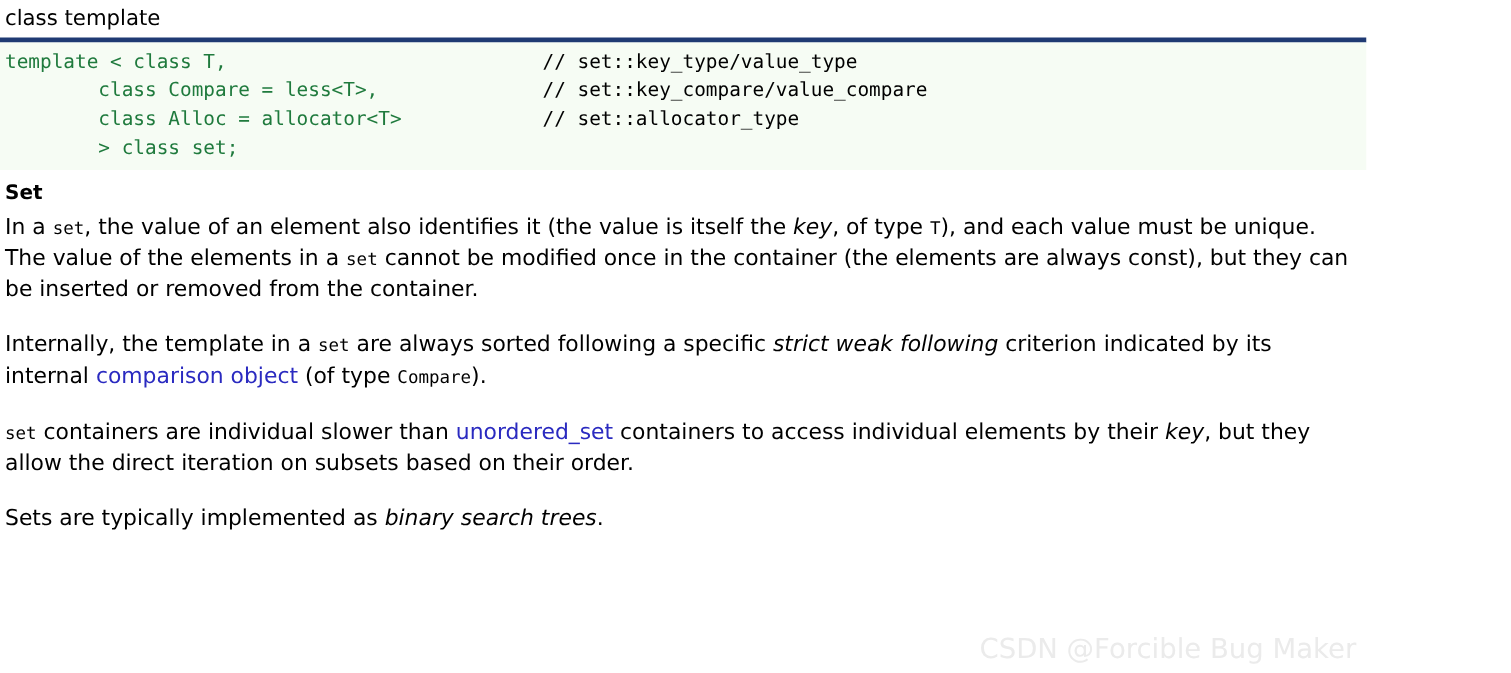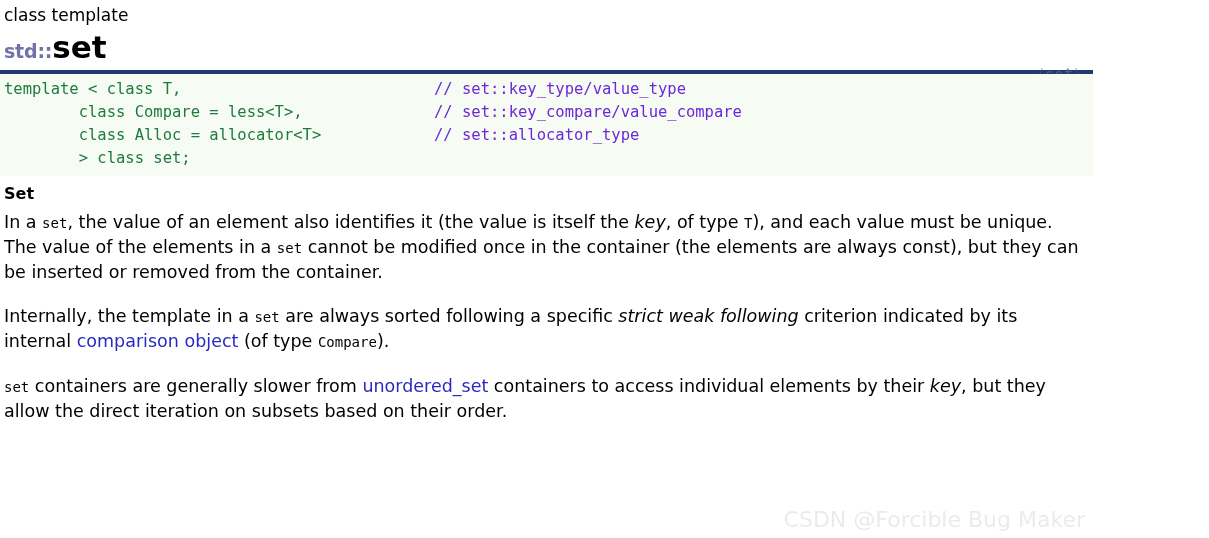--- a/index.html
+++ b/index.html
@@ -78,21 +78,21 @@
     background: #f6fcf4;
     font-family: "DejaVu Sans Mono", monospace;
     font-size: 15.5px;
     line-height: 23px;
     color: #1f7a3d;
     padding: 4px 0 6px 4px;
     white-space: pre;
     position: relative;
   }
   .codeblock .cmt {
-    color: #6d28d9;
+    color: #000000;
     text-align: center;
   }
   .code-line {
     display: block;
     height: 23px;
   }
   .code-col {
     display: inline-block;
   }
   .col-a { width: 430px; }
@@ -141,39 +141,36 @@
     pointer-events: none;
   }
 </style>
 </head>
 <body>
 
 <div class="page">
 
   <div class="header">
     <div class="kicker">class template</div>
-    <div class="title-row">
-      <div class="title"><span class="ns">std::</span><span class="name">set</span></div>
-      <div class="header-include">〈set〉</div>
-    </div>
   </div>
 
   <div class="rule"></div>
 
   <div class="codeblock"><span class="code-line"><span class="code-col col-a">template &lt; class T,</span><span class="cmt">// set::key_type/value_type</span></span><span class="code-line"><span class="code-col col-a">        class Compare = less&lt;T&gt;,</span><span class="cmt">// set::key_compare/value_compare</span></span><span class="code-line"><span class="code-col col-a">        class Alloc = allocator&lt;T&gt;</span><span class="cmt">// set::allocator_type</span></span><span class="code-line"><span class="code-col col-a">        &gt; class set;</span><span class="cmt"></span></span></div>
 
   <div class="content">
 
     <h2 class="sec">Set</h2>
 
 
     <p class="para"><span>In a </span><code>set</code><span>, the value of an element also identifies it (the value is itself the </span><em>key</em><span>, of type </span><code>T</code><span>), and each value must be unique. The value of the elements in a </span><code>set</code><span> cannot be modified once in the container (the elements are always const), but they can be inserted or removed from the container.</span></p>
 
     <p class="para"><span>Internally, the template in a </span><code>set</code><span> are always sorted following a specific </span><em>strict weak following</em><span> criterion indicated by its internal </span><a class="lnk" href="#">comparison object</a><span> (of type </span><code>Compare</code><span>).</span></p>
 
-    <p class="para"><code>set</code><span> containers are generally slower from </span><a class="lnk" href="#">unordered_set</a><span> containers to access individual elements by their </span><em>key</em><span>, but they allow the direct iteration on subsets based on their order.</span></p>
+    <p class="para"><code>set</code><span> containers are individual slower than </span><a class="lnk" href="#">unordered_set</a><span> containers to access individual elements by their </span><em>key</em><span>, but they allow the direct iteration on subsets based on their order.</span></p>
 
+    <p class="para"><span>Sets are typically implemented as </span><em>binary search trees</em><span>.</span></p>
 
   </div>
 
   <div class="watermark">CSDN @Forcible Bug Maker</div>
 
 </div>
 
 </body></html>

